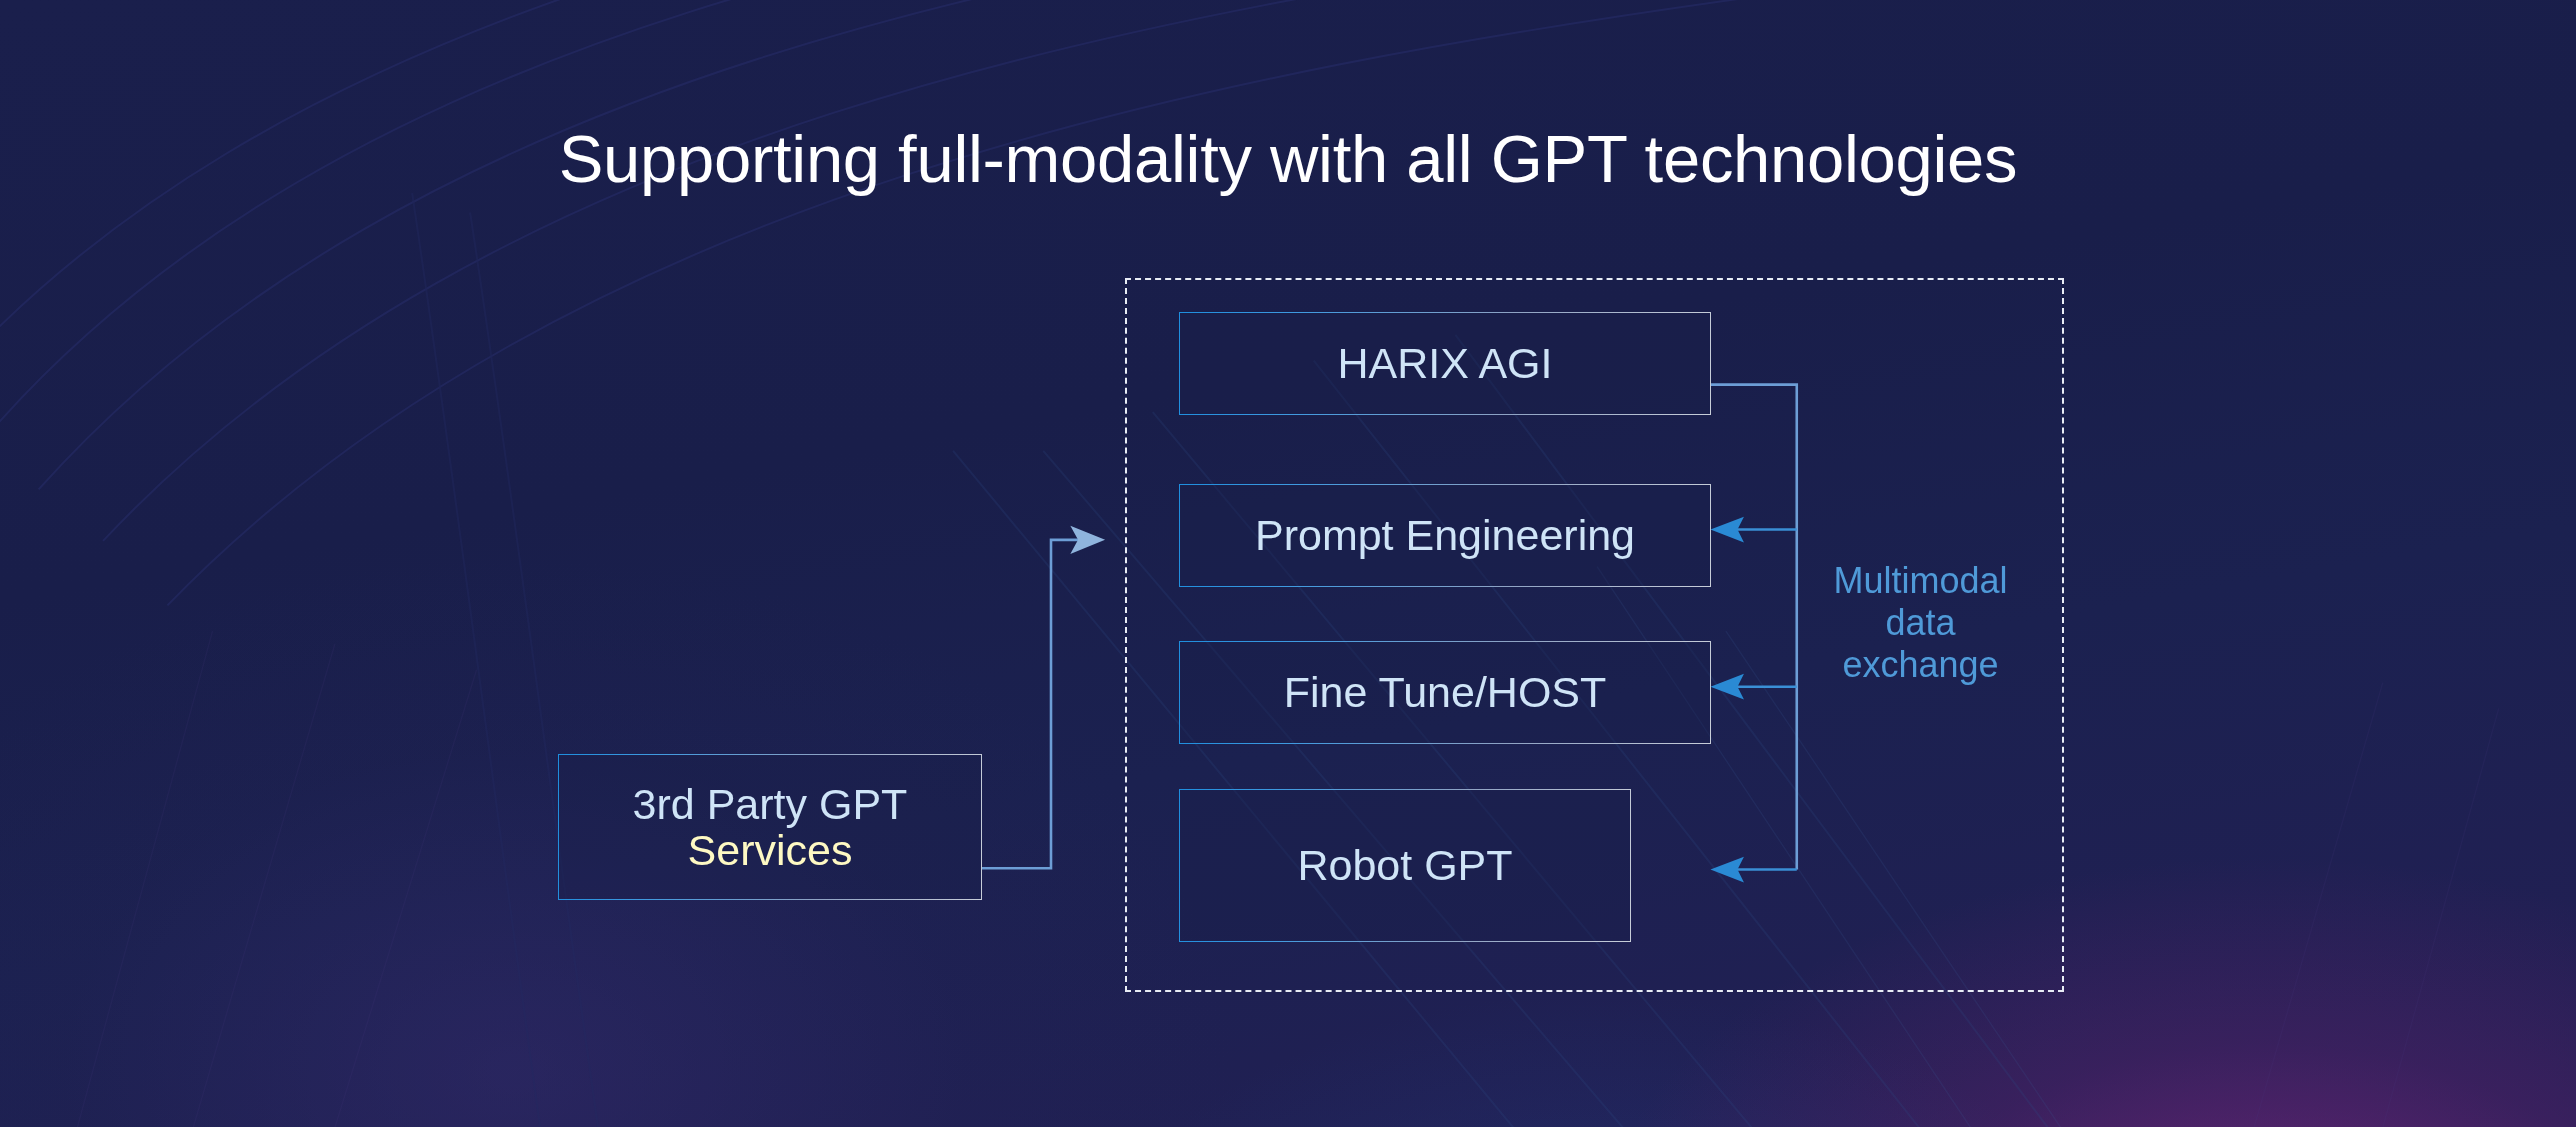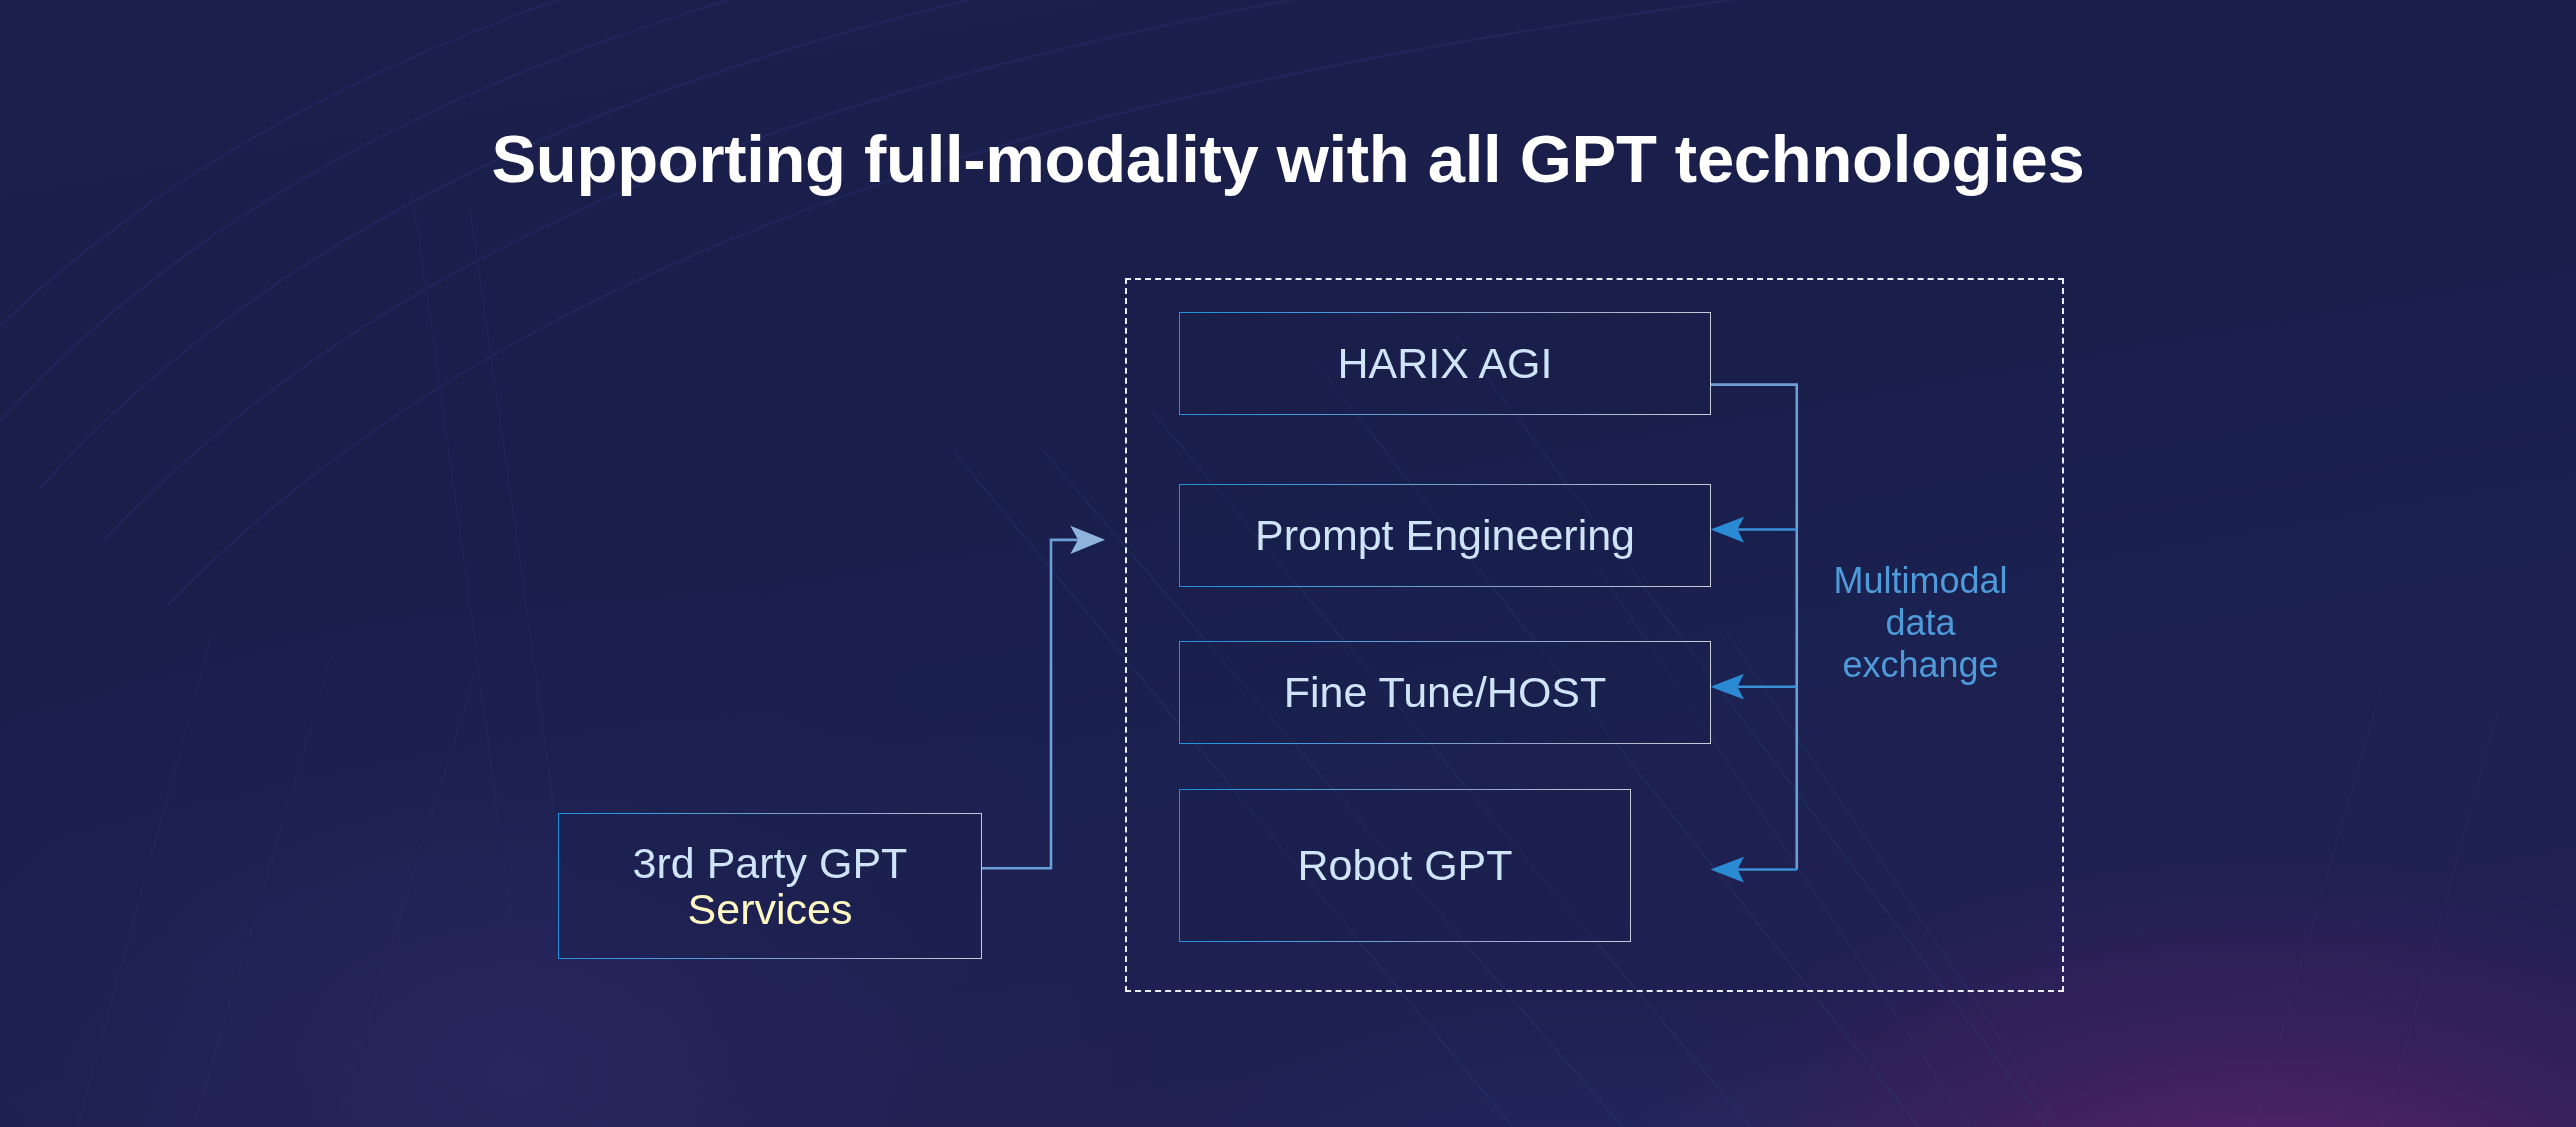--- a/index.html
+++ b/index.html
@@ -16,21 +16,21 @@
       radial-gradient(ellipse 708px 451px at 62% 118%, rgba(40,80,160,0.45) 0%, rgba(35,60,130,0.18) 45%, rgba(30,40,90,0) 75%),
       radial-gradient(ellipse 902px 644px at 20% 95%, rgba(58,45,115,0.40) 0%, rgba(40,35,90,0.12) 50%, rgba(30,32,75,0) 80%),
       linear-gradient(170deg, #1a1f4c 0%, #191e4a 38%, #1b2150 62%, #231f55 100%);
   }
   #bg-arcs{position:absolute;inset:0;opacity:.55;}
   #bg-streaks{position:absolute;inset:0;opacity:.5;}
 
   
   #title{
     position:absolute;left:0;right:8px;top:120px;text-align:center;
-    font-size:67px;font-weight:700;color:#ffffff;letter-spacing:-0.3px;
+    font-size:67px;font-weight:400;color:#ffffff;letter-spacing:-0.3px;
     font-family:"Liberation Sans", sans-serif;
     white-space:nowrap;
     padding-left:8px;
   }
 
   
   #dashed-group{
     position:absolute;left:1125px;top:278px;width:939px;height:714px;
     border:2.6px dashed #e8ecf5;
     box-sizing:border-box;
@@ -48,21 +48,21 @@
     font-size:43px;font-weight:400;line-height:1.08;text-align:center;
     font-family:"Liberation Sans", sans-serif;
   }
   .lbl-light{color:#cfe4f7;}
   .lbl-blue{color:#fef9c3;}
 
   #box-harix      {left:1179px;top:312px; width:532px;height:103px;}
   #box-prompt     {left:1179px;top:484px; width:532px;height:103px;}
   #box-finetune   {left:1179px;top:641px; width:532px;height:103px;}
   #box-robotgpt   {left:1179px;top:789px;width:452px;height:153px;}
-  #box-thirdparty {left:558px; top:813px;width:424px;height:146px;}
+  #box-thirdparty {left:558px; top:754px;width:424px;height:146px;}
 
   
   #wires{position:absolute;left:0;top:0;width:2576px;height:1128px;pointer-events:none;}
 
   
   #exchange-label{
     position:absolute;left:1811px;top:560px;width:219px;
     text-align:center;font-size:36px;line-height:1.16;color:#4f9ad8;
     font-family:"Liberation Sans", sans-serif;
   }

